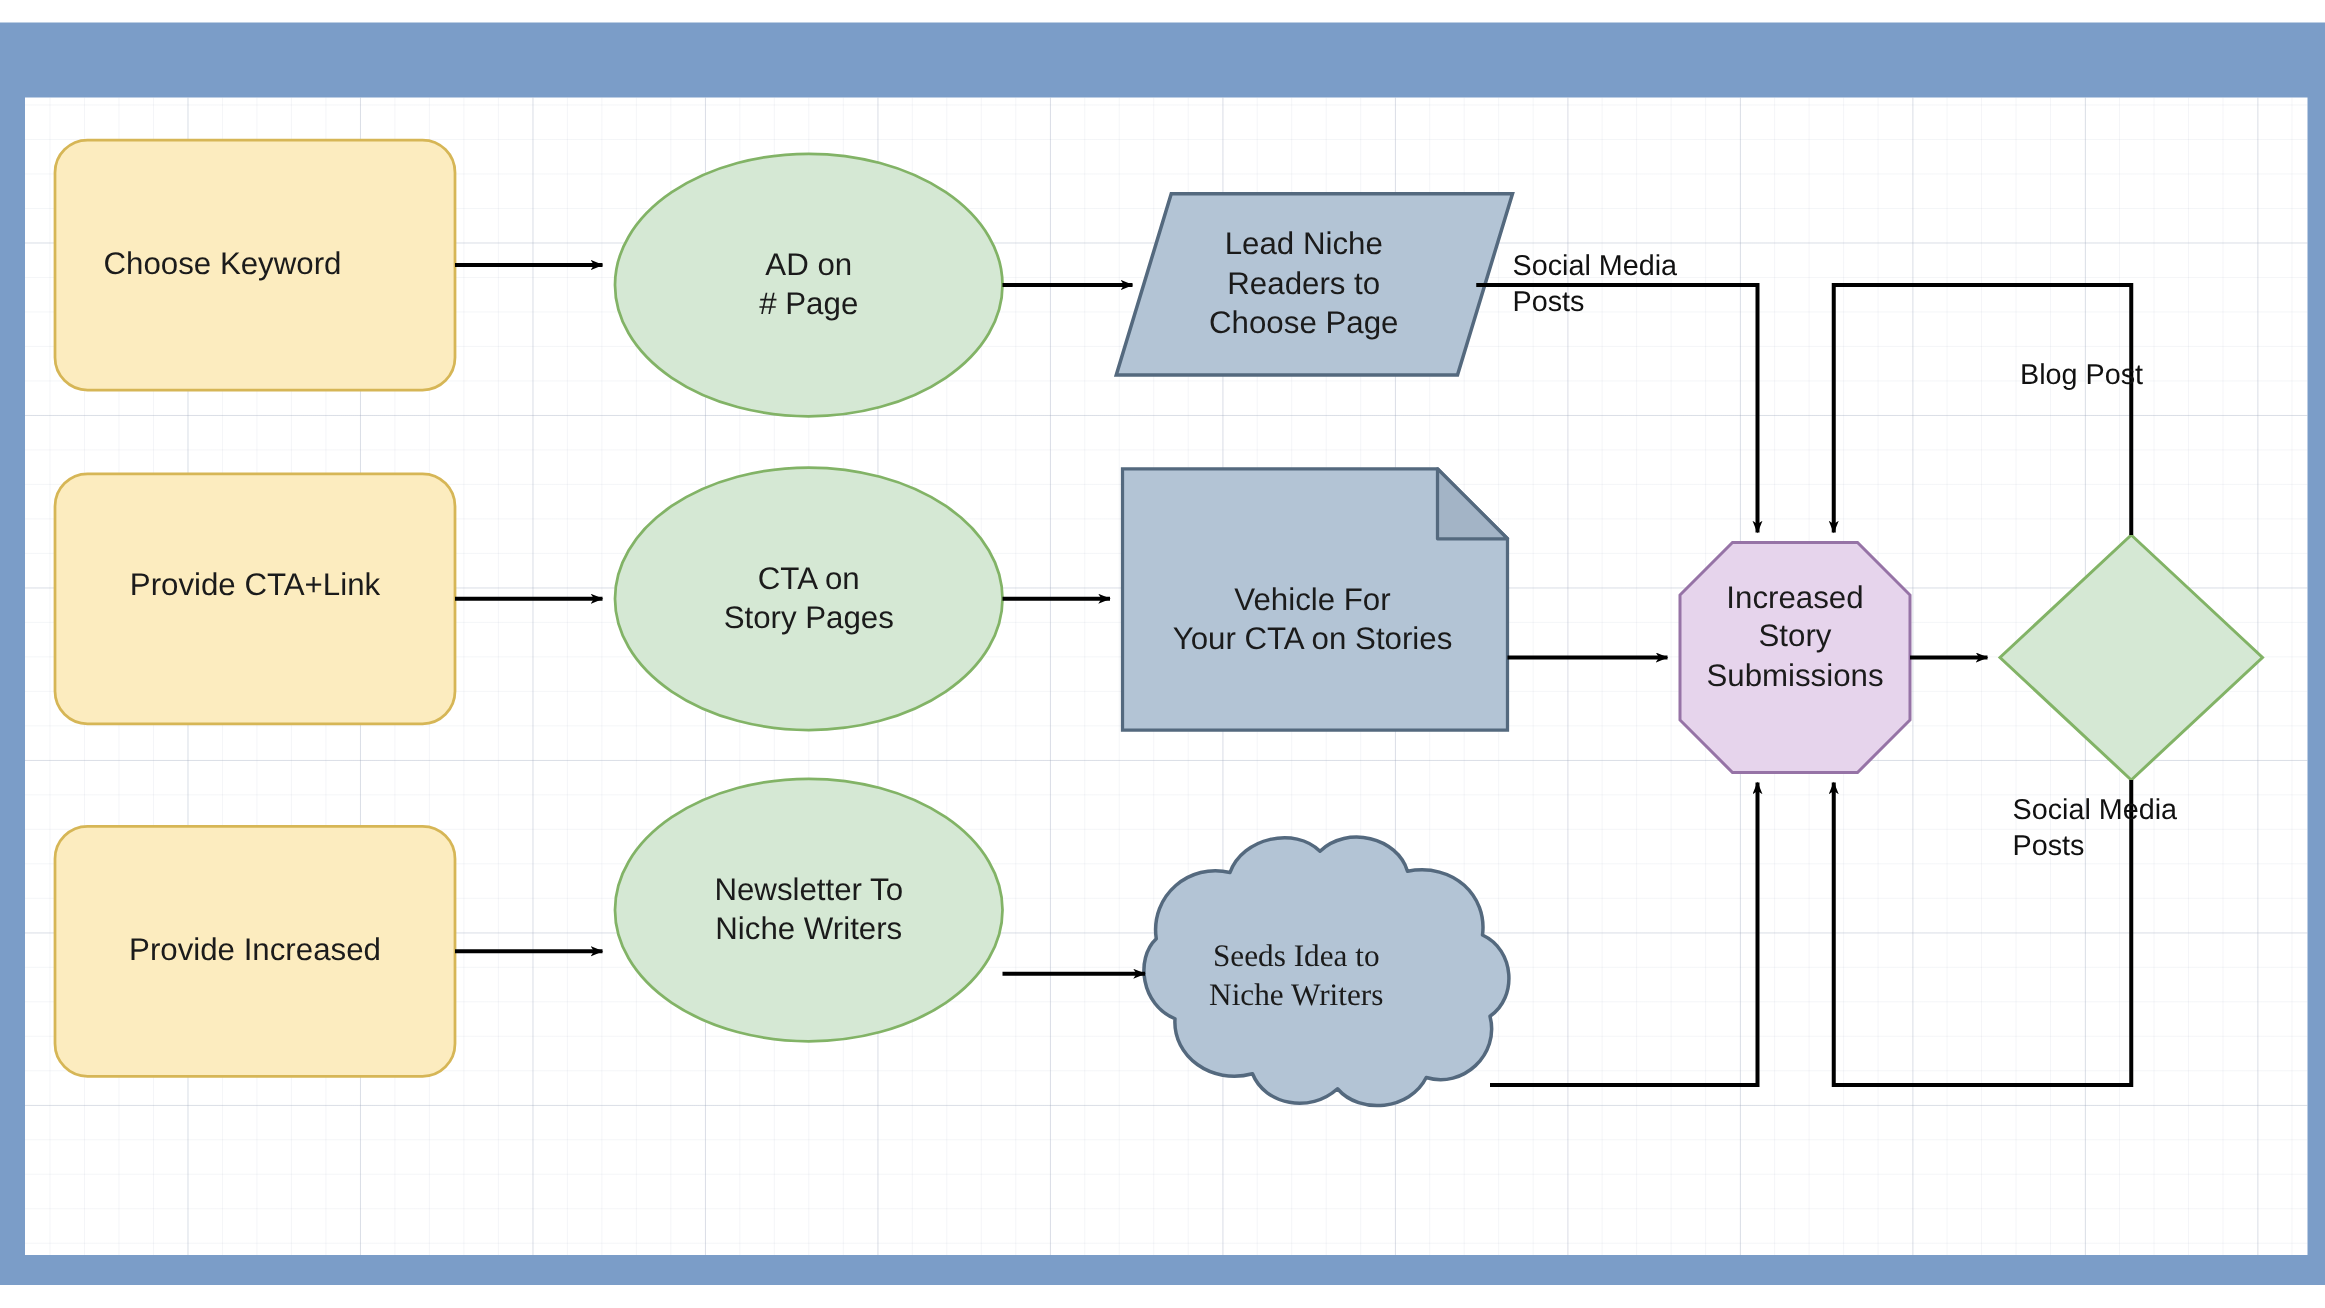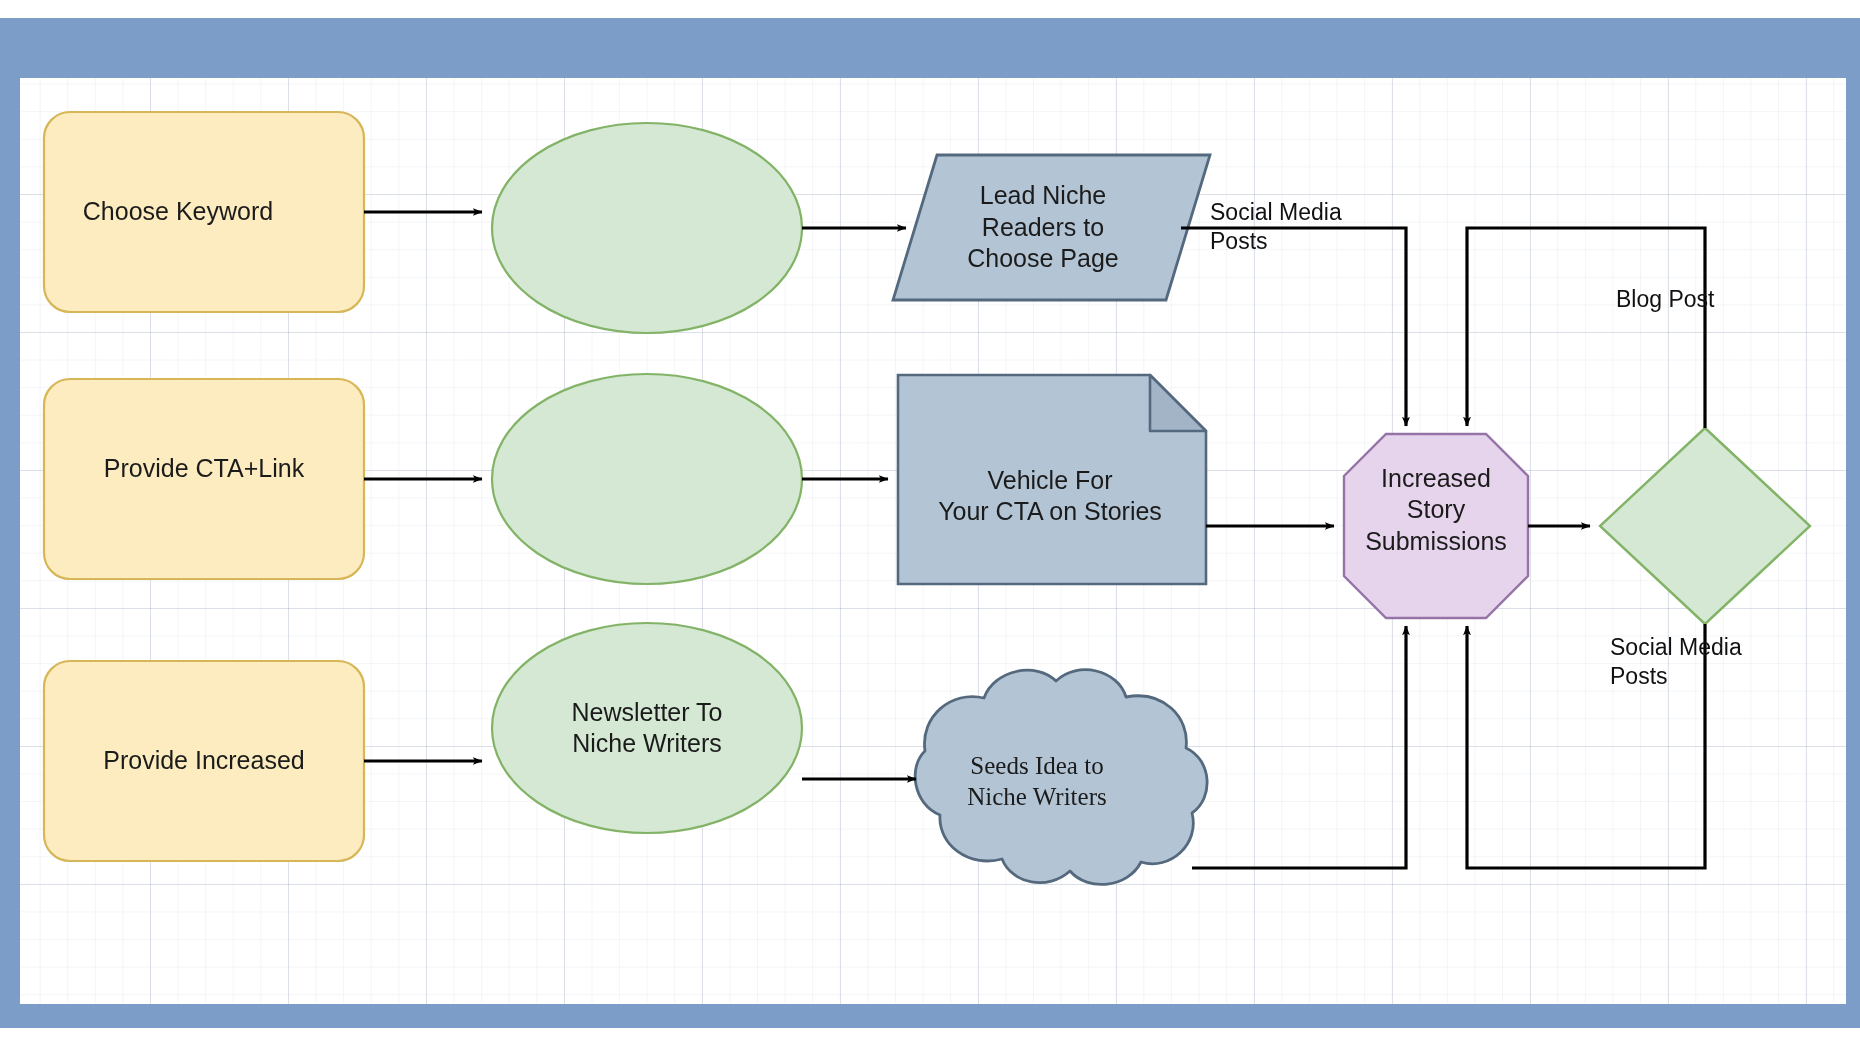--- a/index.html
+++ b/index.html
@@ -140,27 +140,31 @@
 
         <path d="M 1508,448 L 1570,448" stroke="#000000" stroke-width="3.2" fill="none" marker-end="url(#arrow)"></path>
 
         <path d="M 1685,350 L 1685,150 L 1447,150 L 1447,348" stroke="#000000" stroke-width="3.2" fill="none" marker-end="url(#arrow)"></path>
 
         <path d="M 1685,546 L 1685,790 L 1447,790 L 1447,548" stroke="#000000" stroke-width="3.2" fill="none" marker-end="url(#arrow)"></path>
       </svg>
 
       <div class="nodelabel" style="left:24px;  top:34px;  width:268px; height:200px;">Choose Keyword</div>
 
+      <div class="nodelabel" style="left:472px; top:45px;  width:310px; height:210px;">AD on
+# Page</div>
 
       <div class="nodelabel" style="left:873px; top:77px;  width:300px; height:145px;">Lead Niche
 Readers to
 Choose Page</div>
 
       <div class="nodelabel" style="left:24px;  top:301px; width:320px; height:180px;">Provide CTA+Link</div>
 
+      <div class="nodelabel" style="left:472px; top:296px; width:310px; height:210px;">CTA on
+Story Pages</div>
 
       <div class="nodelabel" style="left:902px; top:330px; width:256px; height:176px;">Vehicle For
 Your CTA on Stories</div>
 
       <div class="nodelabel" style="left:24px;  top:583px; width:320px; height:200px;">Provide Increased</div>
 
       <div class="nodelabel" style="left:472px; top:545px; width:310px; height:210px;">Newsletter To
 Niche Writers</div>
 
       <div class="nodelabel" style="left:872px; top:628px; width:290px; height:150px;font-family:Liberation Serif, serif;">Seeds Idea to

